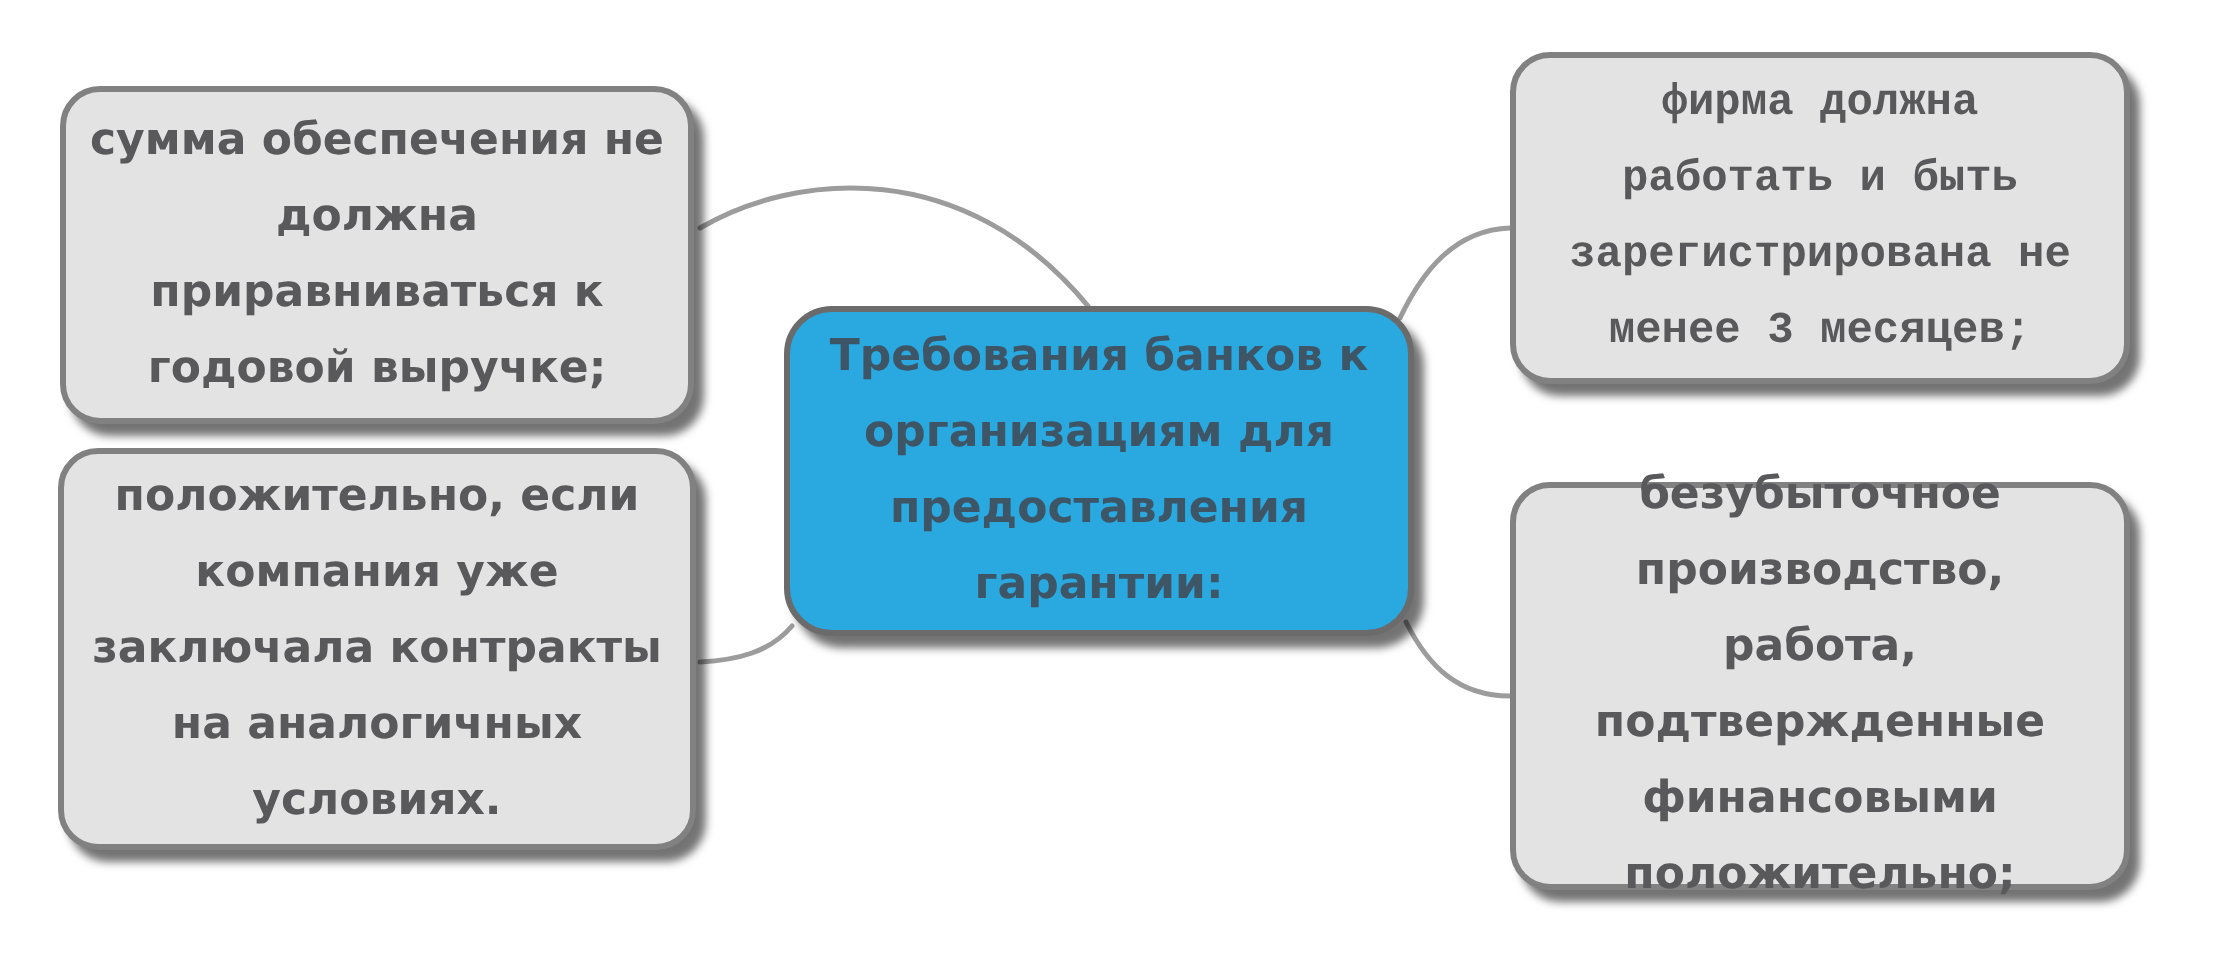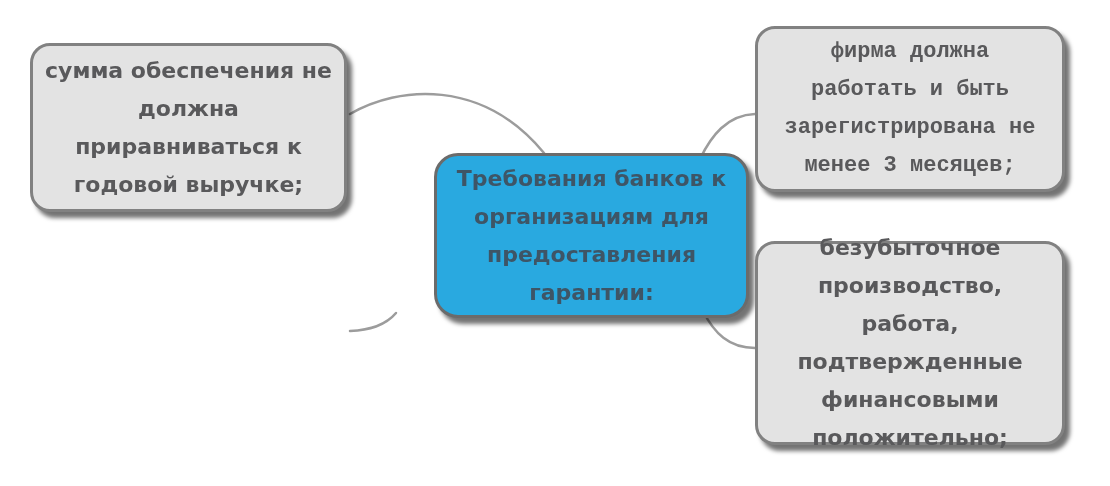--- a/index.html
+++ b/index.html
@@ -49,21 +49,21 @@
   .node-center {
     background: var(--center-fill, #29a9e0);
     border: 3px solid var(--center-border, #6b6b6b);
     color: var(--center-text, #3e5566);
     border-radius: 24px;
   }
   .node-text { white-space: pre-line; }
 
   .pos-tl { left: 30px;  top: 43px;  width: 317px; height: 169px; }
   .pos-bl { left: 29px;  top: 224px; width: 319px; height: 201px; }
-  .pos-c  { left: 392px; top: 153px; width: 315px; height: 165px; margin-left: 42px; }
+  .pos-c  { left: 392px; top: 153px; width: 315px; height: 165px; }
   .pos-tr { left: 755px; top: 26px;  width: 310px; height: 166px; font-family: Liberation Mono, monospace; }
   .pos-br { left: 755px; top: 241px; width: 310px; height: 204px; }
 </style>
 </head>
 <body>
 
 <div class="canvas">
 
   <svg class="connectors" viewBox="0 0 1110 486" xmlns="http://www.w3.org/2000/svg">
     <path d="M 350 114 C 398 86, 482 78, 544 153"></path>
@@ -72,20 +72,27 @@
     <path d="M 703 311 C 714 333, 729 348, 755 348"></path>
   </svg>
 
   <div class="node node-gray pos-tl">
     <span class="node-text">сумма обеспечения не
 должна
 приравниваться к
 годовой выручке;</span>
   </div>
 
+  <div class="node node-gray pos-bl">
+    <span class="node-text">положительно, если
+компания уже
+заключала контракты
+на аналогичных
+условиях.</span>
+  </div>
 
   <div class="node node-center pos-c">
     <span class="node-text">Требования банков к
 организациям для
 предоставления
 гарантии:</span>
   </div>
 
   <div class="node node-gray pos-tr">
     <span class="node-text">фирма должна

